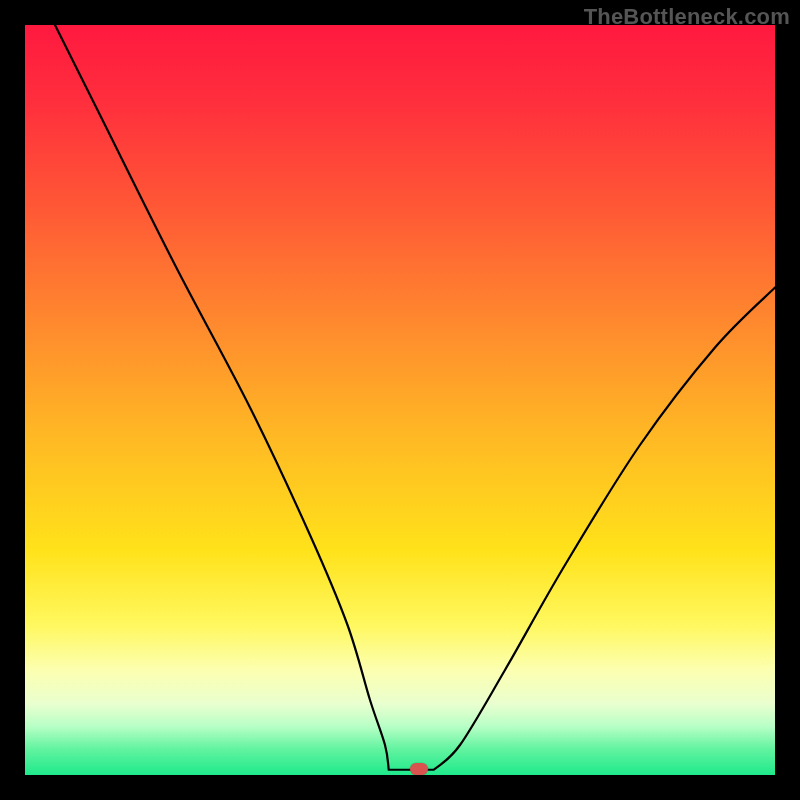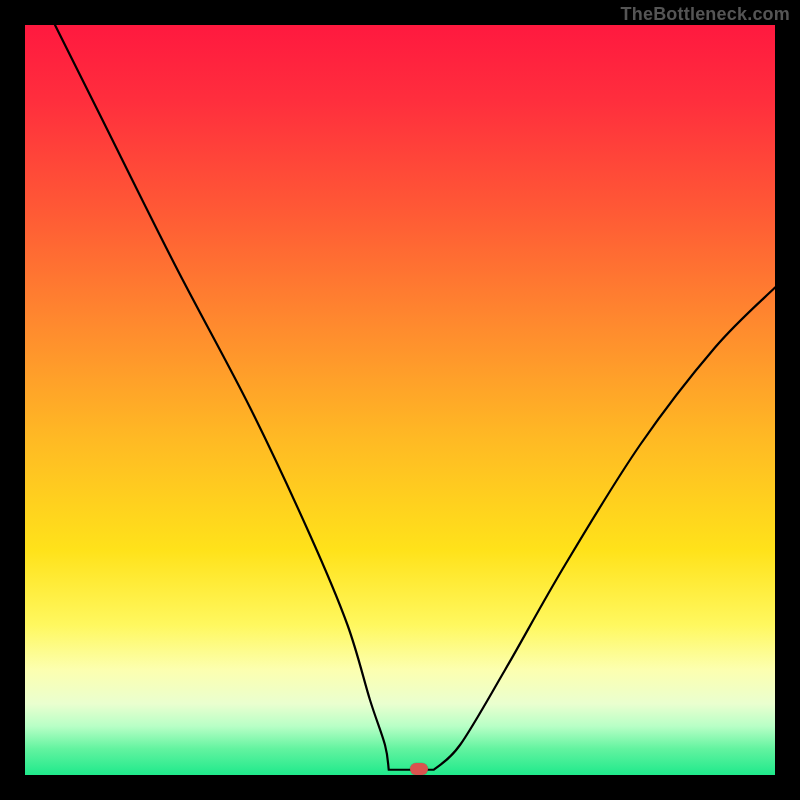--- a/index.html
+++ b/index.html
@@ -15,21 +15,21 @@
     position: relative;
     width: 800px;
     height: 800px;
     background: #000;
   }
   .watermark {
     position: absolute;
     top: 4px;
     right: 10px;
     color: #555;
-    font-size: 18px;
+    font-size: 22px;
     font-weight: 600;
     letter-spacing: 0.2px;
     z-index: 5;
     user-select: none;
   }
   .plot-area {
     position: absolute;
     left: 25px;
     top: 25px;
     width: 750px;

